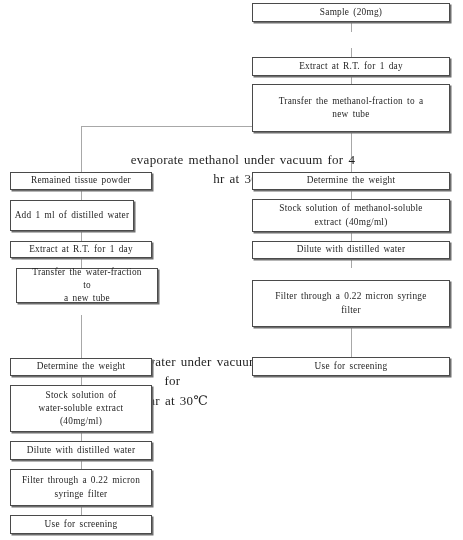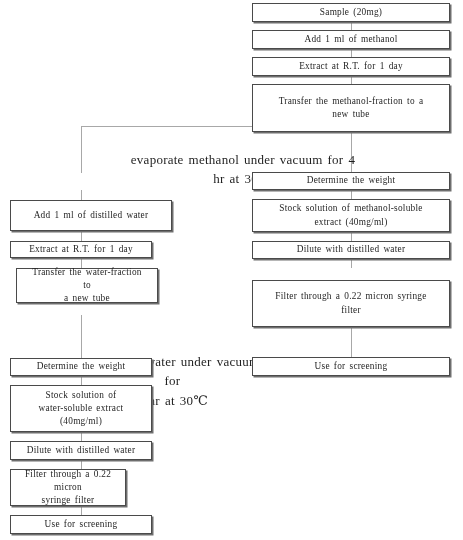--- a/index.html
+++ b/index.html
@@ -82,40 +82,40 @@
 
   <div class="conn v" style="left:351px; top:190px; height:9px;"></div>
   <div class="conn v" style="left:351px; top:232px; height:9px;"></div>
   <div class="conn v" style="left:351px; top:259px; height:9px;"></div>
   <div class="conn v" style="left:351px; top:315px; height:42px;"></div>
 
   <div class="node" style="left:252px; top:3px; width:198px; height:19px;">
     <span class="txt">Sample  (20mg)</span>
   </div>
 
-  <div class="node" style="left:252px; top:30px; width:198px; height:19px;">
-    <span class="txt">Add 1 ml of methanol</span>
-  </div>
 
   <div class="node" style="left:252px; top:57px; width:198px; height:19px;">
     <span class="txt">Extract at   R.T. for 1 day</span>
   </div>
 
   <div class="node" style="left:252px; top:84px; width:198px; height:48px;">
     <span class="txt">Transfer the methanol-fraction to  a
 new tube</span>
   </div>
 
   <div class="note" style="left:128px; top:130px; width:230px;">
     <span>evaporate methanol under vacuum for 4
 hr at 30℃</span>
   </div>
 
+  <div class="node" style="left:10px; top:172px; width:142px; height:18px;">
+    <span class="txt">Remained   tissue powder</span>
+  </div>
 
-  <div class="node" style="left:10px; top:200px; width:162px; height:31px;">
+  <div class="node" style="left:10px; top:200px; width:124px; height:31px;">
     <span class="txt">Add 1 ml of distilled water</span>
   </div>
 
   <div class="node" style="left:10px; top:241px; width:142px; height:17px;">
     <span class="txt">Extract at R.T. for 1 day</span>
   </div>
 
   <div class="node" style="left:16px; top:268px; width:142px; height:35px;">
     <span class="txt">Transfer the water-fraction
 to
@@ -134,21 +134,21 @@
   <div class="node" style="left:10px; top:385px; width:142px; height:47px;">
     <span class="txt">Stock solution of
 water-soluble extract
 (40mg/ml)</span>
   </div>
 
   <div class="node" style="left:10px; top:441px; width:142px; height:19px;">
     <span class="txt">Dilute with distilled water</span>
   </div>
 
-  <div class="node" style="left:10px; top:469px; width:116px; height:37px;">
+  <div class="node" style="left:10px; top:469px; width:142px; height:37px;">
     <span class="txt">Filter through a 0.22 micron
 syringe filter</span>
   </div>
 
   <div class="node" style="left:10px; top:515px; width:142px; height:19px;">
     <span class="txt">Use for screening</span>
   </div>
 
   <div class="node" style="left:252px; top:172px; width:198px; height:18px;">
     <span class="txt">Determine the weight</span>

